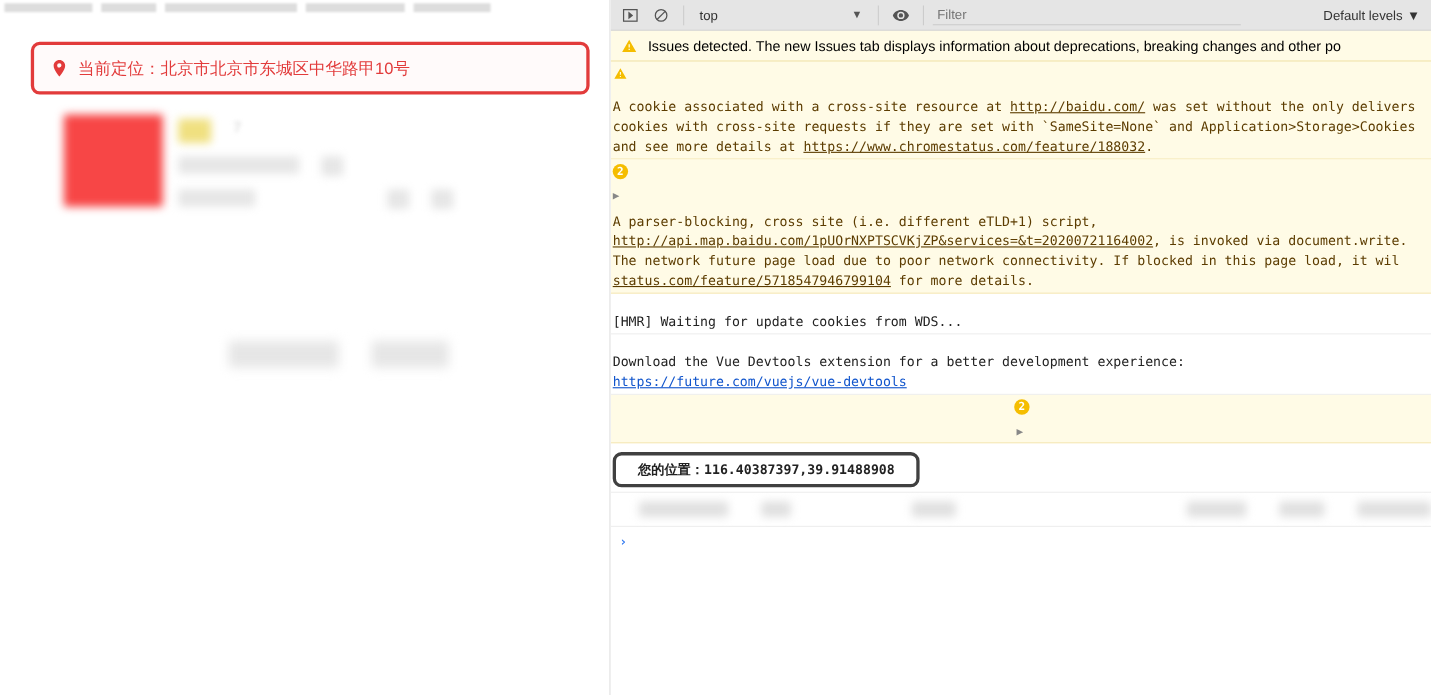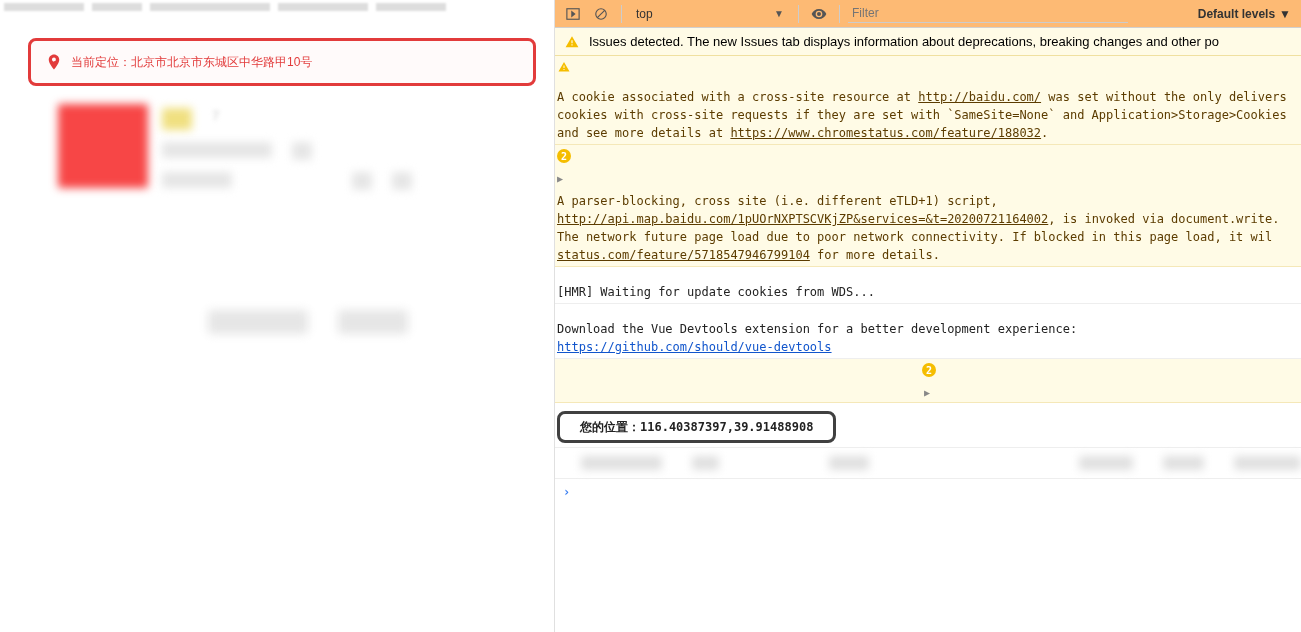--- a/index.html
+++ b/index.html
@@ -55,21 +55,21 @@
       background: #fffafa;
     }
     .location-icon {
       width: 18px;
       height: 18px;
       color: #e23b3b;
       flex-shrink: 0;
     }
     .location-text {
       color: #e23b3b;
-      font-size: 12px;
+      font-size: 15px;
       line-height: 1;
     }
 
     .blurred-content {
       padding-left: 30px;
       display: flex;
       gap: 14px;
       align-items: flex-start;
     }
     .red-block {
@@ -123,21 +123,21 @@
       overflow: hidden;
     }
 
     .toolbar {
       height: 28px;
       border-bottom: 1px solid #d0d0d0;
       display: flex;
       align-items: center;
       padding: 0 6px;
       gap: 4px;
-      background: #fdba74;
+      background: #e5e5e5;
     }
     .toolbar .tb-icon {
       width: 24px;
       height: 24px;
       display: flex;
       align-items: center;
       justify-content: center;
       color: #555;
       cursor: pointer;
     }
@@ -168,21 +168,20 @@
       outline: none;
     }
     .levels-select {
       margin-left: auto;
       display: flex;
       align-items: center;
       gap: 4px;
       cursor: pointer;
       color: #333;
       padding-right: 4px;
-      font-weight: bold;
     }
 
     .issues-bar {
       background: #fffbe6;
       border-bottom: 1px solid #f0e0a0;
       padding: 6px 10px;
       display: flex;
       align-items: center;
       gap: 10px;
       font-size: 13px;
@@ -402,21 +401,21 @@
       <span class="spacer"></span>
       <span class="expand-arrow"></span>
       <span class="msg mono">[HMR] Waiting for update cookies from WDS...</span>
     </div>
 
     <div class="log-entry info">
       <span class="spacer"></span>
       <span class="expand-arrow"></span>
       <span class="msg mono">
         <span>Download the Vue Devtools extension for a better development experience:</span><br>
-        <span class="link">https://github.com/should/vue-devtools</span>
+        <span class="link">https://future.com/vuejs/vue-devtools</span>
       </span>
     </div>
 
     <div class="log-entry warn" style="align-items:center; flex-wrap:wrap;">
       <span class="badge">2</span>
       <span class="expand-arrow">▶</span>
     </div>
 
     <div class="log-entry info" style="padding:0 0 4px 2px; margin-top:-6px;">
       <span class="spacer"></span>

